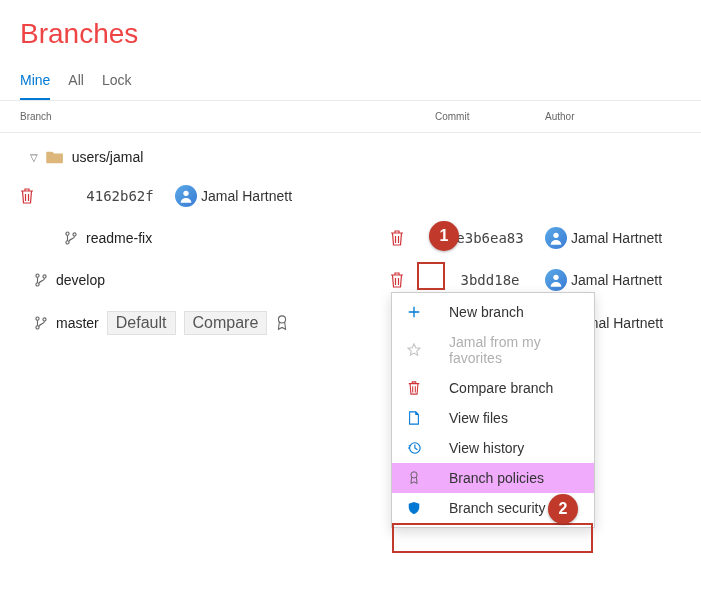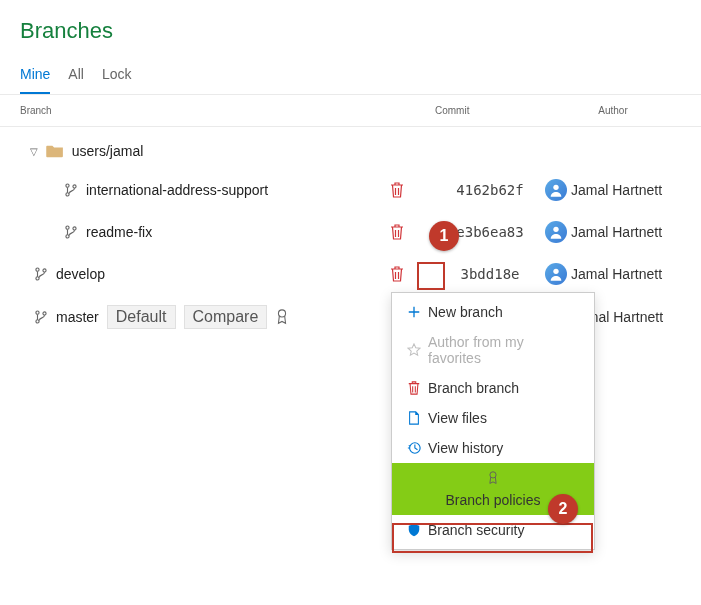--- a/index.html
+++ b/index.html
@@ -1,25 +1,25 @@
 <!DOCTYPE html>
 <html><head>
 <meta charset="utf-8">
 <style>
 * { box-sizing: border-box; margin: 0; padding: 0; }
 body { font-family: "Segoe UI", -apple-system, sans-serif; font-size: 14px; color: #333; background: #fff; width: 701px; height: 605px; overflow: hidden; position: relative; }
 .header { padding: 18px 20px 12px 20px; }
-.page-title { font-size: 22px; font-weight: 300; color: #15803d; }
+.page-title { font-size: 28px; font-weight: 300; color: #ef4444; }
 .tabs { display: flex; gap: 18px; padding: 4px 20px 0 20px; border-bottom: 1px solid #eaeaea; }
 .tab { padding: 6px 0 10px 0; font-size: 14px; color: #666; cursor: pointer; border-bottom: 2px solid transparent; }
 .tab.active { color: #0078d4; border-bottom-color: #0078d4; }
 .table-header { display: flex; padding: 10px 20px 10px 20px; font-size: 10px; color: #666; border-bottom: 1px solid #eaeaea; }
 .col-branch { flex: 0 0 415px; }
 .col-commit { flex: 0 0 110px; }
-.col-author { flex: 1; text-align: center; }
+.col-author { flex: 1; }
 .rows { padding-top: 6px; }
 .row { display: flex; align-items: center; padding: 10px 20px; font-size: 14px; color: #333; }
 .branch-cell { flex: 0 0 370px; display: flex; align-items: center; gap: 8px; }
 .actions-cell { flex: 0 0 45px; display: flex; align-items: center; gap: 6px; }
 .commit-cell { flex: 0 0 110px; font-family: "Segoe UI Mono", Consolas, monospace; font-size: 14px; color: #444; text-align: center; }
 .author-cell { flex: 1; display: flex; align-items: center; gap: 4px; }
 .indent-1 { padding-left: 10px; }
 .indent-2 { padding-left: 44px; }
 .indent-root { padding-left: 14px; }
 .caret { color: #666; font-size: 10px; }
@@ -27,23 +27,23 @@
 .branch-icon svg { width: 14px; height: 14px; display: block; }
 .trash-icon svg { width: 14px; height: 16px; display: block; }
 .star-icon svg { width: 18px; height: 18px; display: block; }
 .more-icon { width: 22px; height: 22px; display: flex; align-items: center; justify-content: center; color: #666; font-size: 16px; letter-spacing: 1px; }
 .badge { background: #f2f2f2; border: 1px solid #e0e0e0; padding: 2px 8px; font-size: 16px; color: #555; }
 .ribbon-icon svg { width: 14px; height: 16px; display: block; }
 .avatar { width: 22px; height: 22px; border-radius: 50%; background: linear-gradient(135deg,#5aa9e6,#3a7bd5); display: flex; align-items: center; justify-content: center; color: #fff; font-size: 10px; font-weight: bold; }
 .branch-name { color: #222; }
 .folder-name { color: #222; text-align: right; }
 .context-menu { position: absolute; left: 391px; top: 292px; width: 204px; background: #fff; border: 1px solid #ccc; box-shadow: 0 4px 12px rgba(0,0,0,0.15); padding: 4px 0; z-index: 100; }
-.menu-item { display: flex; align-items: center; gap: 6px; padding: 7px 14px; font-size: 14px; color: #333; cursor: pointer; }
+.menu-item { display: flex; align-items: center; gap: 27px; padding: 7px 14px; font-size: 14px; color: #333; cursor: pointer; }
 .menu-item.disabled { color: #b0b0b0; cursor: default; }
-.menu-item.highlight { background: #84cc16; flex-direction: column; }
+.menu-item.highlight { background: #f0abfc; }
 .menu-icon { width: 16px; height: 16px; display: flex; align-items: center; justify-content: center; flex-shrink: 0; }
 .menu-icon svg { width: 14px; height: 14px; display: block; }
 .callout { position: absolute; z-index: 200; width: 30px; height: 30px; border-radius: 50%; background: #c0392b; color: #fff; display: flex; align-items: center; justify-content: center; font-size: 16px; font-weight: bold; box-shadow: 0 1px 3px rgba(0,0,0,0.3); }
 .callout-box { position: absolute; border: 2.5px solid #c0392b; z-index: 150; pointer-events: none; }
 </style>
 </head>
 <body>
 
 <div class="header">
   <div class="page-title">Branches</div>
@@ -72,33 +72,20 @@
           </svg>
       </span>
       <span class="folder-name">users/jamal</span>
     </div>
     <div class="actions-cell"></div>
     <div class="commit-cell"></div>
     <div class="author-cell"></div>
   </div>
 
   <div class="row">
-    <div class="branch-cell indent-2">
-      <span class="branch-icon">
-        <svg viewBox="0 0 16 16">
-            <g fill="none" stroke="#666" stroke-width="1.3">
-              <circle cx="4" cy="3" r="1.8"></circle>
-              <circle cx="4" cy="13" r="1.8"></circle>
-              <circle cx="12" cy="4" r="1.8"></circle>
-              <path d="M4 5v6M12 6c0 4-6 2-6 6"></path>
-            </g>
-          </svg>
-      </span>
-      <span class="branch-name">international-address-support</span>
-    </div>
     <div class="actions-cell">
       <span class="trash-icon">
           <svg viewBox="0 0 14 16">
             <g fill="none" stroke="#d13438" stroke-width="1.2">
               <path d="M1 3h12M5 3V1h4v2M2.5 3l1 12h7l1-12M5.5 6v7M8.5 6v7"></path>
             </g>
           </svg>
         </span>
     </div>
     <div class="commit-cell">4162b62f</div>
@@ -237,31 +224,31 @@
         </svg>
       </span>
     <span>New branch</span>
   </div>
   <div class="menu-item disabled">
     <span class="menu-icon">
         <svg viewBox="0 0 16 16">
           <path fill="none" stroke="#c0c0c0" stroke-width="1.2" d="M8 1l2 4.5 4.8.5-3.6 3.3 1 4.7L8 11.6 3.8 14l1-4.7L1.2 6l4.8-.5z"></path>
         </svg>
       </span>
-    <span>Author from my favorites</span>
+    <span>Jamal from my favorites</span>
   </div>
   <div class="menu-item">
     <span class="menu-icon">
         <svg viewBox="0 0 14 16">
           <g fill="none" stroke="#d13438" stroke-width="1.2">
             <path d="M1 3h12M5 3V1h4v2M2.5 3l1 12h7l1-12M5.5 6v7M8.5 6v7"></path>
           </g>
         </svg>
       </span>
-    <span>Branch branch</span>
+    <span>Compare branch</span>
   </div>
   <div class="menu-item">
     <span class="menu-icon">
         <svg viewBox="0 0 14 16">
           <path fill="none" stroke="#0078d4" stroke-width="1.2" d="M2 1h7l3 3v11H2zM9 1v3h3"></path>
         </svg>
       </span>
     <span>View files</span>
   </div>
   <div class="menu-item">

